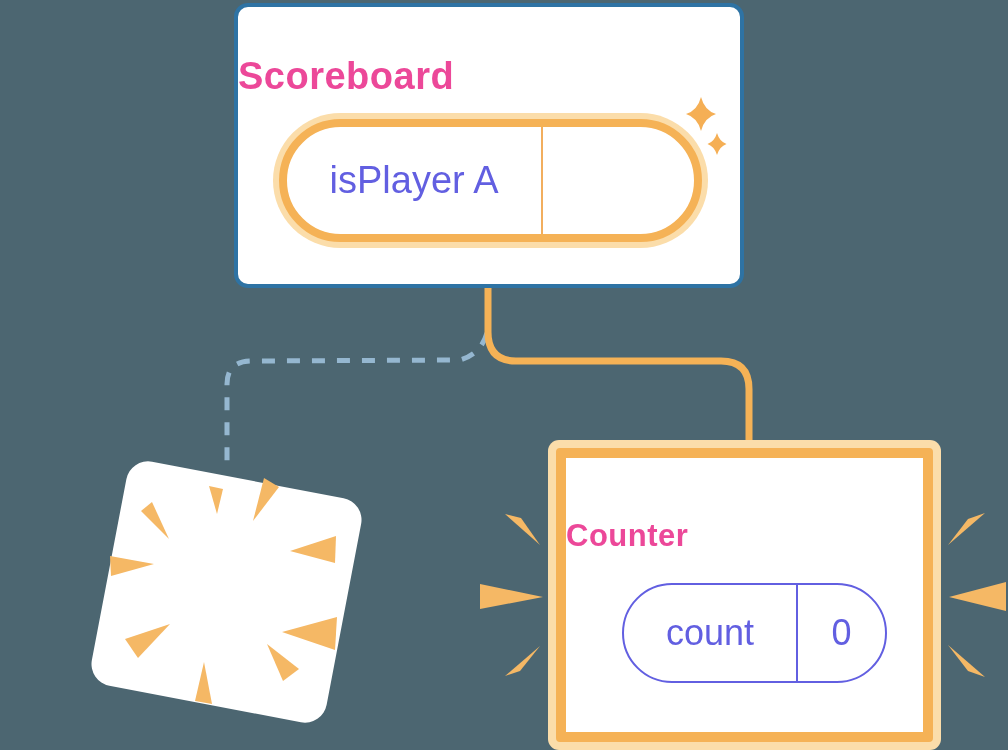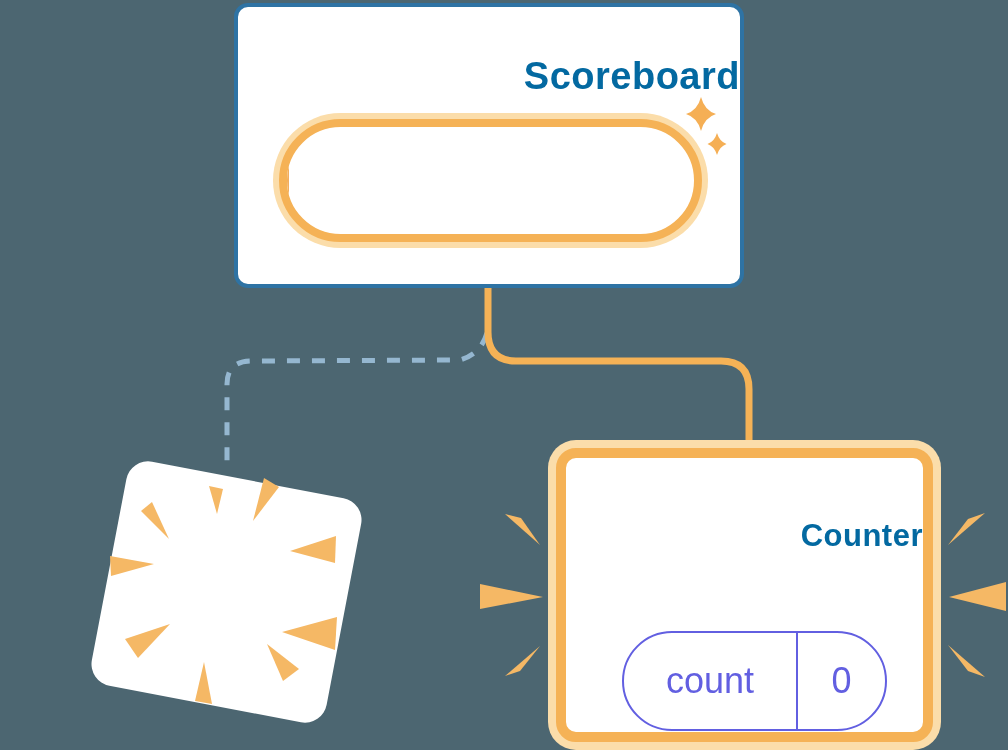--- a/index.html
+++ b/index.html
@@ -26,27 +26,27 @@
     left: 234px; top: 3px;
     width: 510px; height: 285px;
     border: 4px solid #2E73A4;
     border-radius: 14px;
   }
   .card.counter {
     left: 556px; top: 448px;
     width: 377px; height: 294px;
     border: 10px solid #F5B256;
     box-shadow: 0 0 0 8px #FBDDAA;
-    border-radius: 20px;
+    border-radius: 4px;
   }
   .card-title {
     position: absolute;
     left: 0; right: 0;
-    text-align: right;
-    color: #0369a1;
+    text-align: left;
+    color: #ec4899;
     font-weight: 600;
     letter-spacing: 0.5px;
   }
   .scoreboard .card-title { top: 46px; font-size: 38px; line-height: 46px; }
   .counter .card-title { top: 58px; font-size: 31px; line-height: 40px; }
   .state-pill {
     position: absolute;
     display: flex;
     align-items: stretch;
     box-sizing: border-box;
@@ -57,21 +57,20 @@
   .scoreboard .state-pill {
     left: 41px; top: 112px;
     width: 423px; height: 123px;
     border: 8px solid #F5B256;
     box-shadow: 0 0 0 6px #FBDDAA;
   }
   .counter .state-pill {
     left: 56px; top: 125px;
     width: 265px; height: 100px;
     border: 2px solid #625FE1;
-    margin-top: 48px;
   }
   .pill-cell {
     display: flex;
     align-items: center;
     justify-content: center;
     color: #625FE1;
   }
   .scoreboard .pill-cell { font-size: 38px; }
   .counter .pill-cell { font-size: 36px; }
   .scoreboard .pill-cell.name { width: 254px; }
@@ -122,20 +121,21 @@
     <g fill="#F5B865">
       <polygon points="985,513 968,519 948,545"></polygon>
       <polygon points="1006,582 1006,611 949,597"></polygon>
       <polygon points="985,677 968,671 948,645"></polygon>
     </g>
   </svg>
 
   <div class="card scoreboard">
     <div class="card-title">Scoreboard</div>
     <div class="state-pill">
+      <div class="pill-cell name">isPlayer A</div>
       <div class="pill-divider orange"></div>
     </div>
   </div>
 
   <svg class="sparkles" width="60" height="70" viewBox="0 0 60 70">
     <path d="M26 5 Q29.5 18.5 41 22 Q29.5 25.5 26 39 Q22.5 25.5 11 22 Q22.5 18.5 26 5 Z" fill="#F5AF55"></path>
     <path d="M42 41 Q44.5 49.5 51.5 52 Q44.5 54.5 42 63 Q39.5 54.5 32.5 52 Q39.5 49.5 42 41 Z" fill="#F5AF55"></path>
   </svg>
 
   <div class="card counter">

